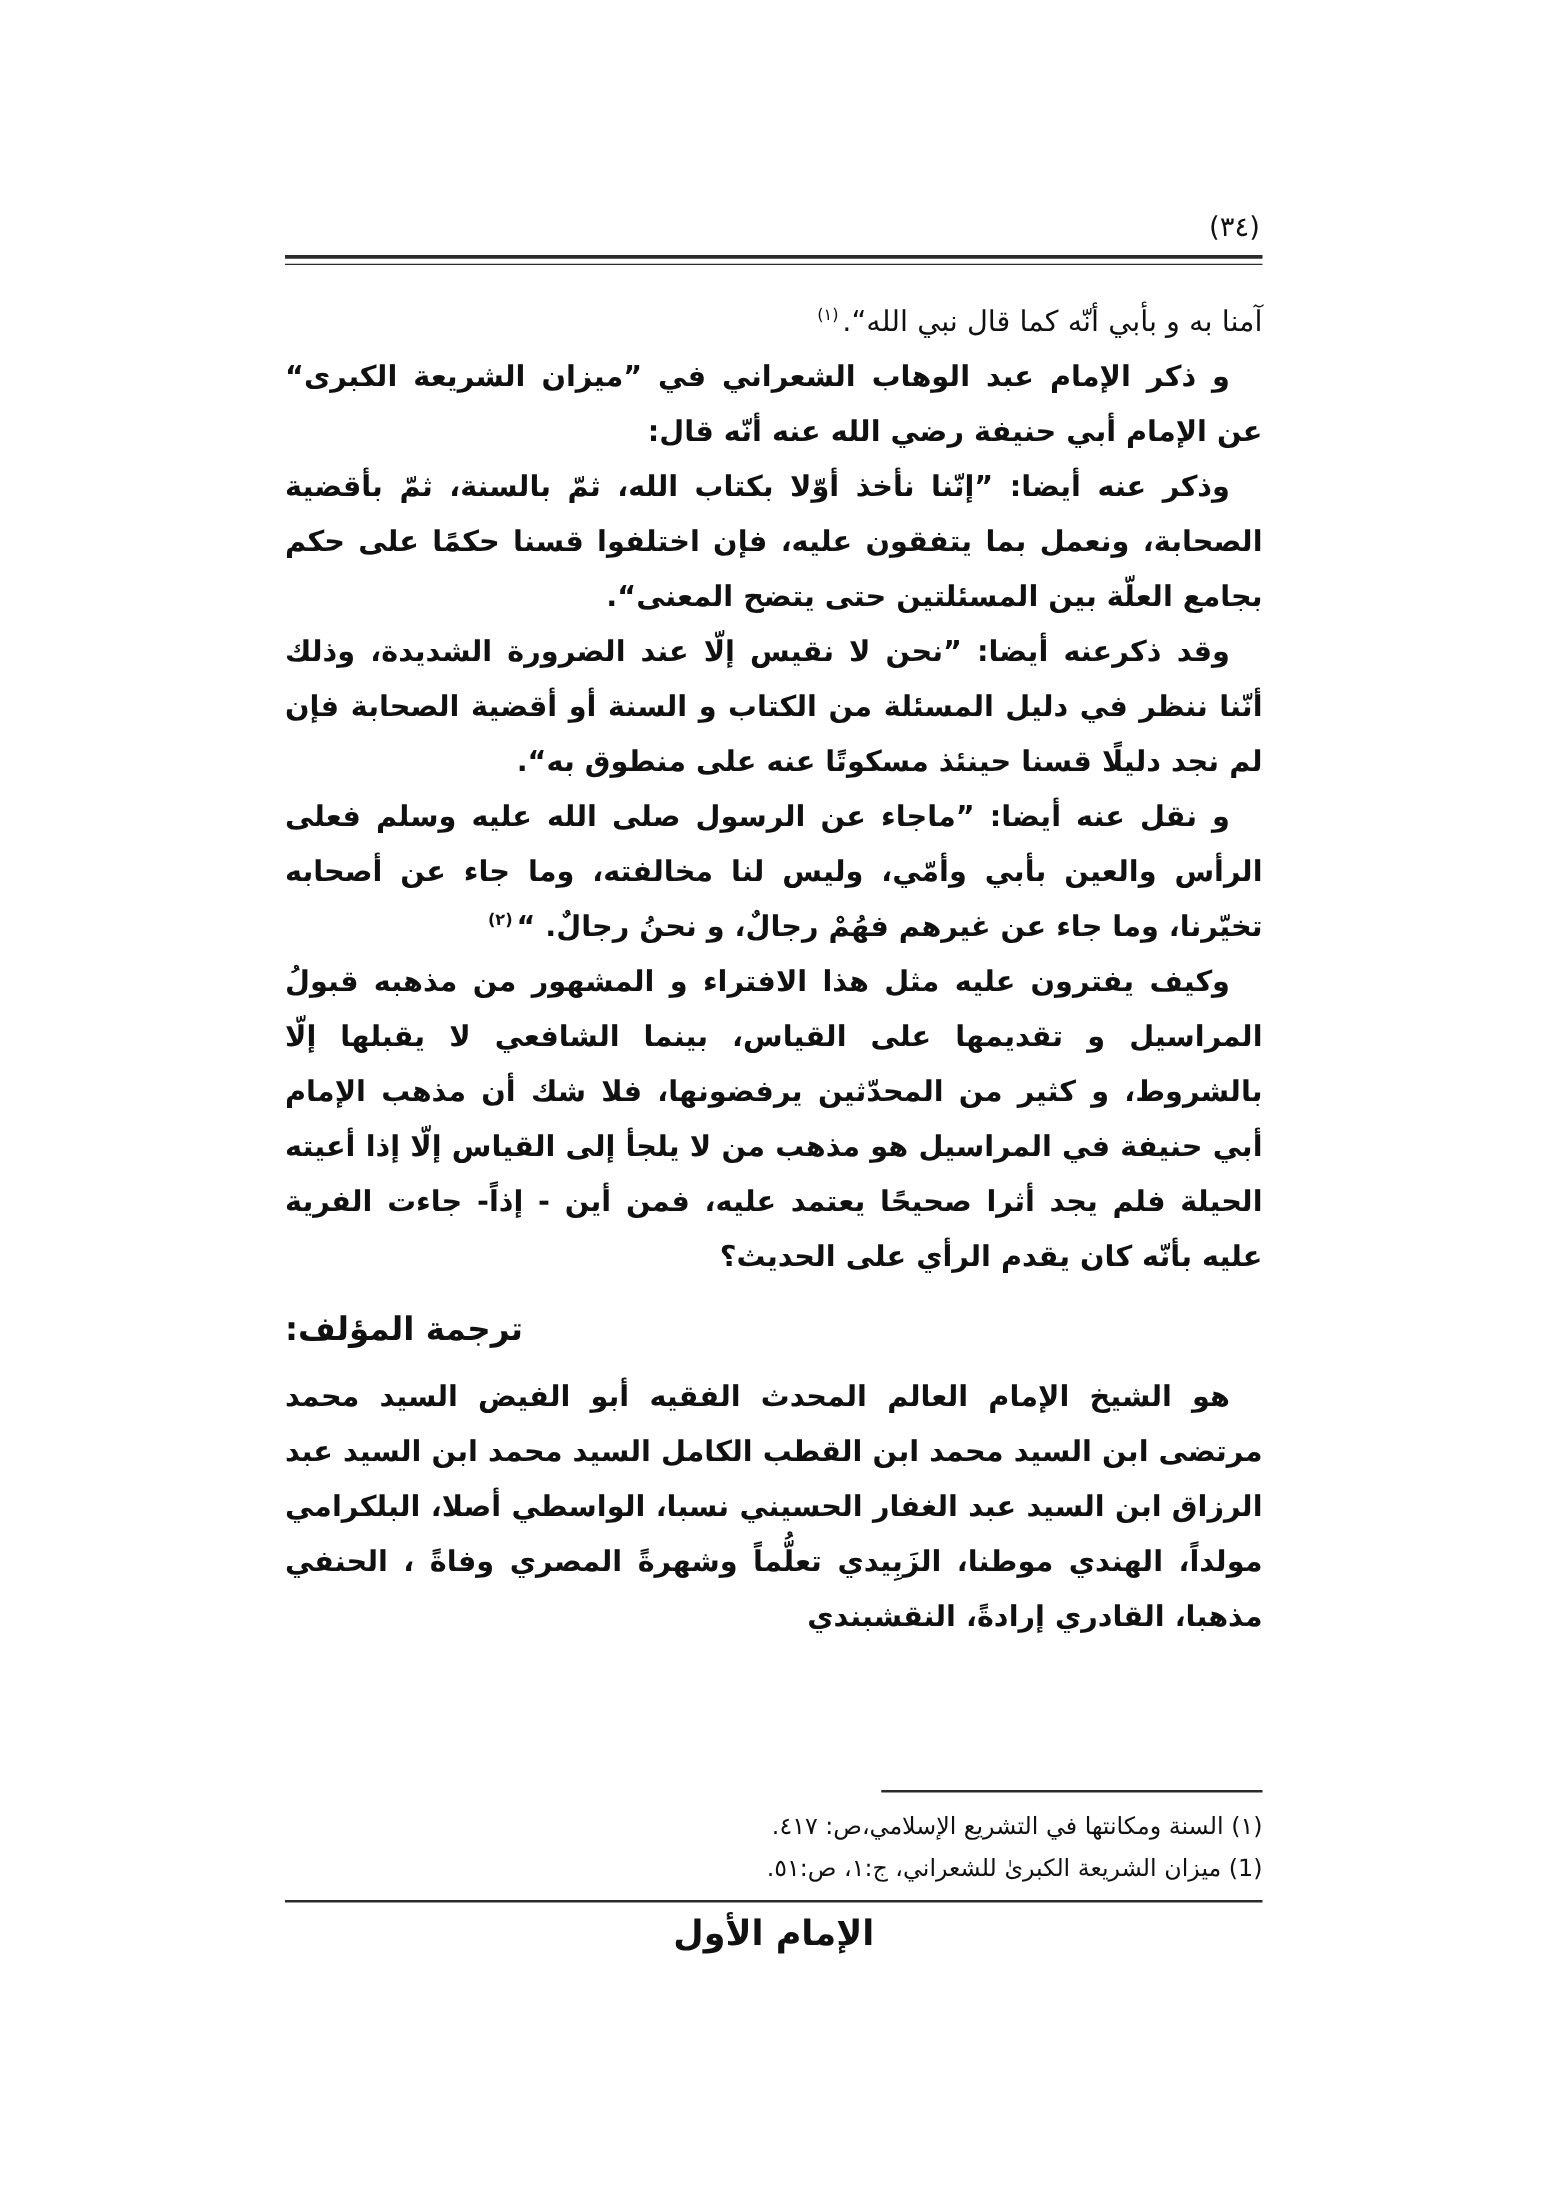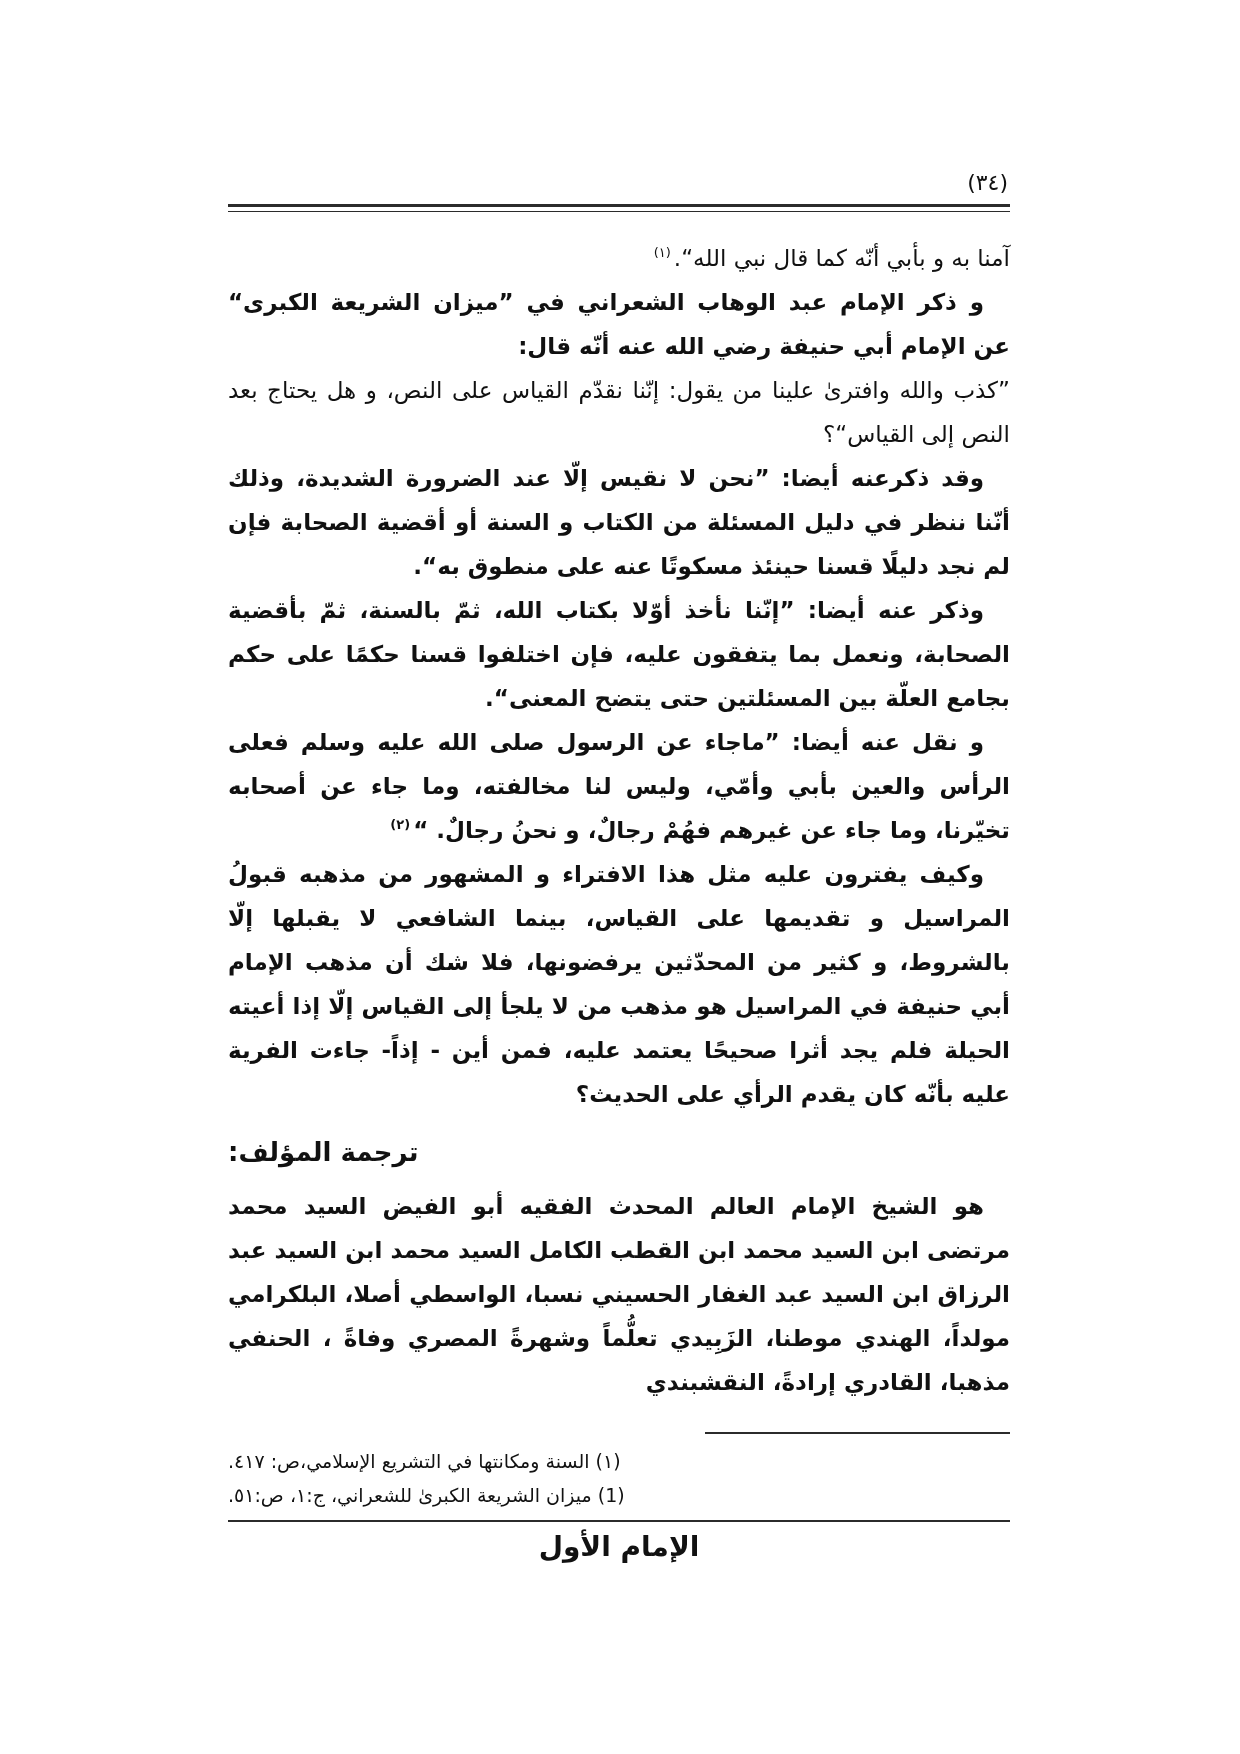--- a/index.html
+++ b/index.html
@@ -82,21 +82,21 @@
     direction: rtl;
   }
   .footnote-rule {
     width: 305px;
     border-top: 2px solid #2b2b2b;
     margin-bottom: 10px;
   }
   .footnotes {
     font-size: 19px;
     line-height: 34px;
-    text-align: left;
+    text-align: right;
   }
   .footnotes p { margin: 0; }
   .bottom-rule {
     margin-top: 8px;
     border-top: 2.5px solid #2b2b2b;
   }
   .volume-label {
     margin-top: 8px;
     text-align: center;
     font-weight: bold;
@@ -111,23 +111,22 @@
   <div class="content">
 
     <div class="header-row">
       <span class="page-number">(٣٤)</span>
     </div>
     <div class="double-rule"></div>
 
     <div class="body-text">
       <p><span>آمنا به و بأبي أنّه كما قال نبي الله“.</span><sup class="fn-ref">(١)</sup></p>
       <p class="indent"><span>و ذكر الإمام عبد الوهاب الشعراني في ”ميزان الشريعة الكبرى“ عن الإمام أبي حنيفة رضي الله عنه أنّه قال:</span></p>
-      <p><span>”كذب والله وافترىٰ علينا من يقول: إنّنا نقدّم القياس على النص، و هل يحتاج بعد النص إلى القياس“؟</span></p>
+      <p class="indent"><span>وذكر عنه أيضا: ”إنّنا نأخذ أوّلا بكتاب الله، ثمّ بالسنة، ثمّ بأقضية الصحابة، ونعمل بما يتفقون عليه، فإن اختلفوا قسنا حكمًا على حكم بجامع العلّة بين المسئلتين حتى يتضح المعنى“.</span></p>
       <p class="indent"><span>وقد ذكرعنه أيضا: ”نحن لا نقيس إلّا عند الضرورة الشديدة، وذلك أنّنا ننظر في دليل المسئلة من الكتاب و السنة أو أقضية الصحابة فإن لم نجد دليلًا قسنا حينئذ مسكوتًا عنه على منطوق به“.</span></p>
-      <p class="indent"><span>وذكر عنه أيضا: ”إنّنا نأخذ أوّلا بكتاب الله، ثمّ بالسنة، ثمّ بأقضية الصحابة، ونعمل بما يتفقون عليه، فإن اختلفوا قسنا حكمًا على حكم بجامع العلّة بين المسئلتين حتى يتضح المعنى“.</span></p>
       <p class="indent"><span>و نقل عنه أيضا: ”ماجاء عن الرسول صلى الله عليه وسلم فعلى الرأس والعين بأبي وأمّي، وليس لنا مخالفته، وما جاء عن أصحابه تخيّرنا، وما جاء عن غيرهم فهُمْ رجالٌ، و نحنُ رجالٌ. “</span><sup class="fn-ref">(٢)</sup></p>
       <p class="indent"><span>وكيف يفترون عليه مثل هذا الافتراء و المشهور من مذهبه قبولُ المراسيل و تقديمها على القياس، بينما الشافعي لا يقبلها إلّا بالشروط، و كثير من المحدّثين يرفضونها، فلا شك أن مذهب الإمام أبي حنيفة في المراسيل هو مذهب من لا يلجأ إلى القياس إلّا إذا أعيته الحيلة فلم يجد أثرا صحيحًا يعتمد عليه، فمن أين - إذاً- جاءت الفرية عليه بأنّه كان يقدم الرأي على الحديث؟</span></p>
       <p class="section-heading">ترجمة المؤلف:</p>
       <p class="indent"><span>هو الشيخ الإمام العالم المحدث الفقيه أبو الفيض السيد محمد مرتضى ابن السيد محمد ابن القطب الكامل السيد محمد ابن السيد عبد الرزاق ابن السيد عبد الغفار الحسيني نسبا، الواسطي أصلا، البلكرامي مولداً، الهندي موطنا، الزَبِيدي تعلُّماً وشهرةً المصري وفاةً ، الحنفي مذهبا، القادري إرادةً، النقشبندي</span></p>
     </div>
 
   </div>
 
   <div class="footer-area">
     <div class="footnote-rule"></div>

